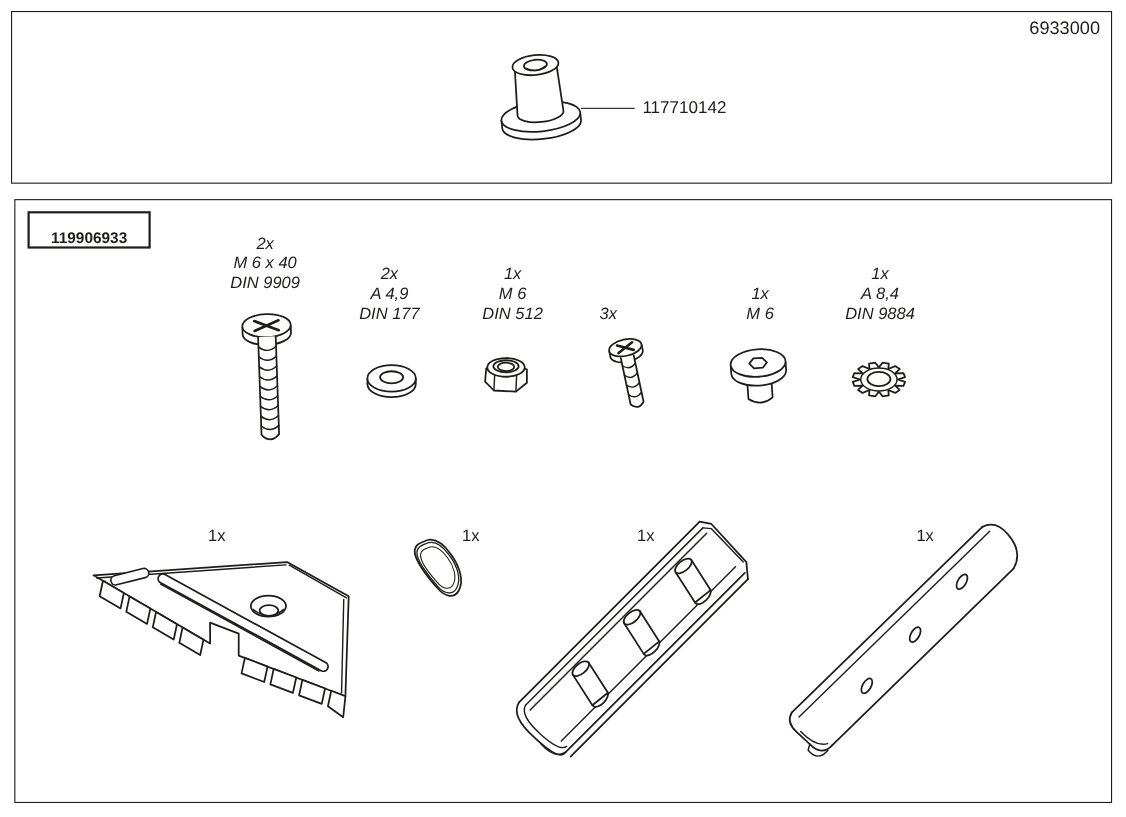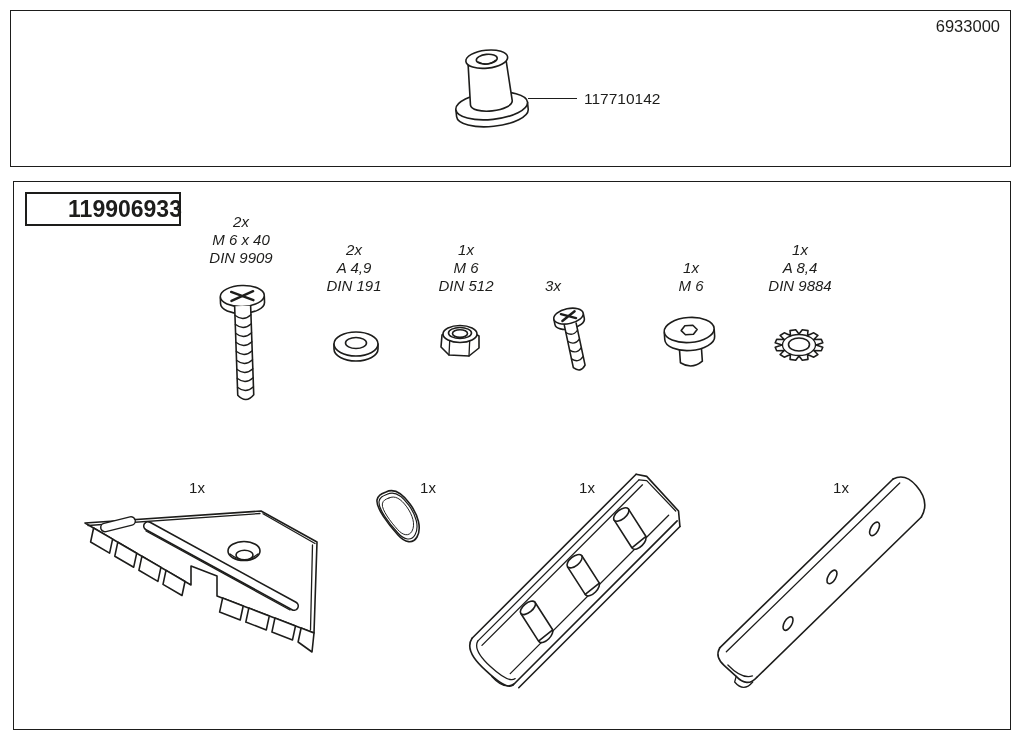--- a/index.html
+++ b/index.html
@@ -6,22 +6,22 @@
   .sheet{position:relative;width:1024px;height:743px;background:#fff;
          font-family:"Liberation Sans",sans-serif;color:#1d1d1b;overflow:hidden;border-radius:29px;}
   .panel{position:absolute;border:1.6px solid #1d1d1b;background:#fff;}
   .panel-top{left:10px;top:10px;width:999px;height:155px;}
   .panel-kit{left:13px;top:181px;width:996px;height:547px;}
   .doc-number{position:absolute;top:17px;right:24px;font-size:16.5px;}
   .part-number{position:absolute;left:584px;top:90px;font-size:15.5px;}
   .callout-line{position:absolute;left:528px;top:98px;width:49px;height:0;
                 border-top:1.6px solid #1d1d1b;}
   .kit-box{position:absolute;left:25px;top:192px;width:108px;height:30px;
-           border:2px solid #1d1d1b;display:flex;align-items:center;justify-content:center;
-           font-size:23px;font-weight:bold;padding-left:44px;}
+           border:2px solid #1d1d1b;display:flex;align-items:flex-end;justify-content:center;
+           font-size:14px;font-weight:bold;}
   .lbl{position:absolute;width:130px;text-align:center;font-size:15px;line-height:18px;font-style:italic;}
   .qty{position:absolute;width:60px;text-align:center;font-size:15px;}
   svg{position:absolute;overflow:visible;}
   svg *{stroke:#1d1d1b;stroke-width:1.6;stroke-linecap:round;stroke-linejoin:round;fill:none;}
   svg .f{fill:#fff;}
   svg .thin{stroke-width:1.3;}
   svg .thick{stroke-width:2.4;}
   svg .slotd{stroke-width:10;}
   svg .slotw{stroke:#fff;stroke-width:6.8;}
   svg .slotd2{stroke-width:10;}
@@ -54,21 +54,21 @@
   </div>
 
   <div class="lbl" style="left:176px;top:213px">
     <div>2x</div>
     <div>M 6 x 40</div>
     <div>DIN 9909</div>
   </div>
   <div class="lbl" style="left:289px;top:241px">
     <div>2x</div>
     <div>A 4,9</div>
-    <div>DIN 191</div>
+    <div>DIN 177</div>
   </div>
   <div class="lbl" style="left:401px;top:241px">
     <div>1x</div>
     <div>M 6</div>
     <div>DIN 512</div>
   </div>
   <div class="lbl" style="left:488px;top:277px">
     <div>3x</div>
   </div>
   <div class="lbl" style="left:626px;top:259px">

